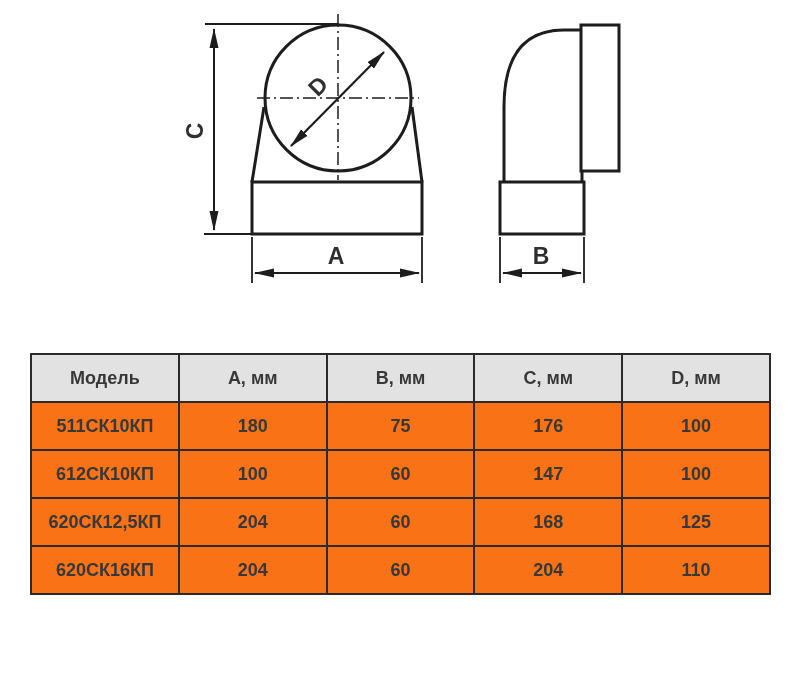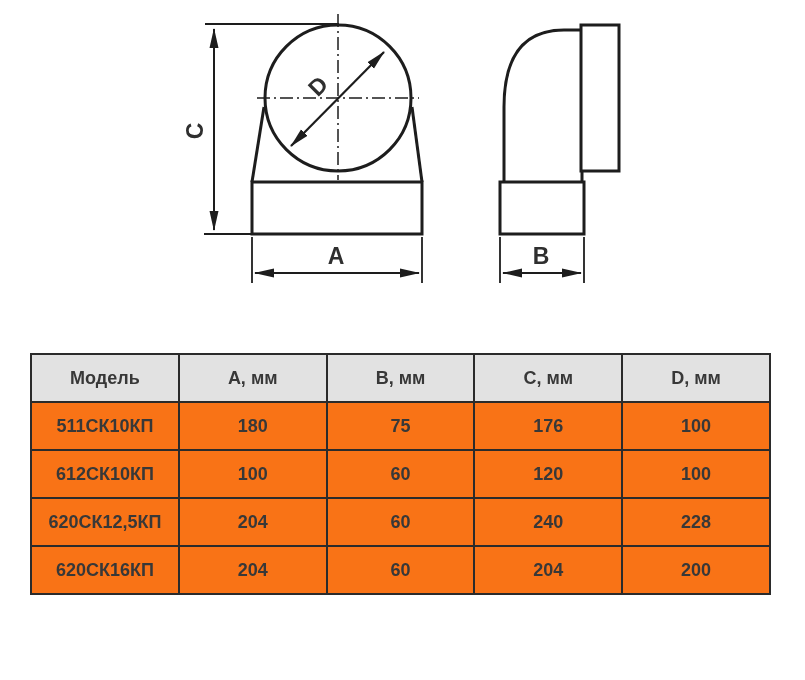--- a/index.html
+++ b/index.html
@@ -126,32 +126,32 @@
         <td>511СК10КП</td>
         <td>180</td>
         <td>75</td>
         <td>176</td>
         <td>100</td>
       </tr>
       <tr>
         <td>612СК10КП</td>
         <td>100</td>
         <td>60</td>
-        <td>120</td>
+        <td>147</td>
         <td>100</td>
       </tr>
       <tr>
         <td>620СК12,5КП</td>
         <td>204</td>
         <td>60</td>
-        <td>240</td>
-        <td>228</td>
+        <td>168</td>
+        <td>125</td>
       </tr>
       <tr>
         <td>620СК16КП</td>
         <td>204</td>
         <td>60</td>
         <td>204</td>
-        <td>200</td>
+        <td>110</td>
       </tr>
     </tbody>
   </table>
 </div>
 
 </body></html>

